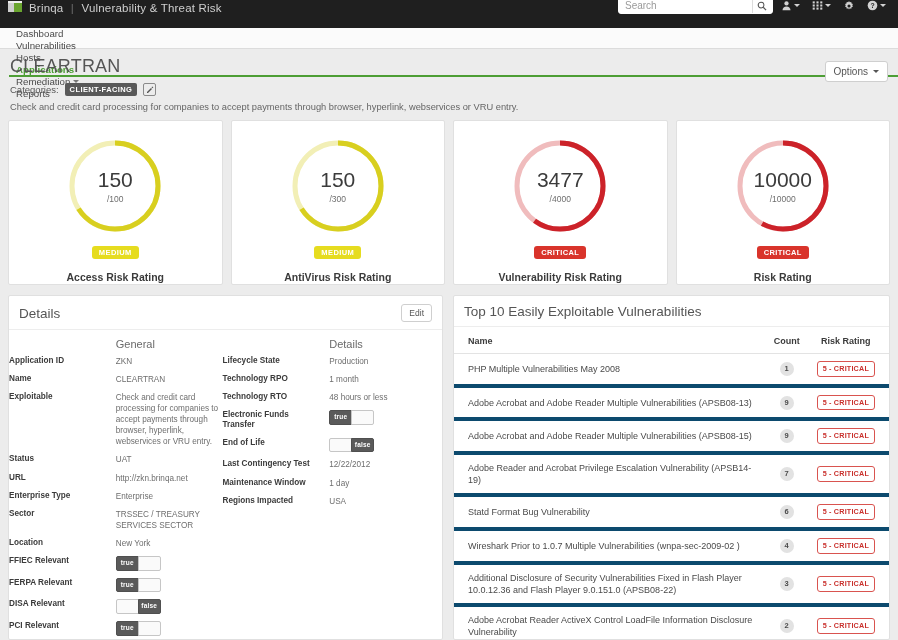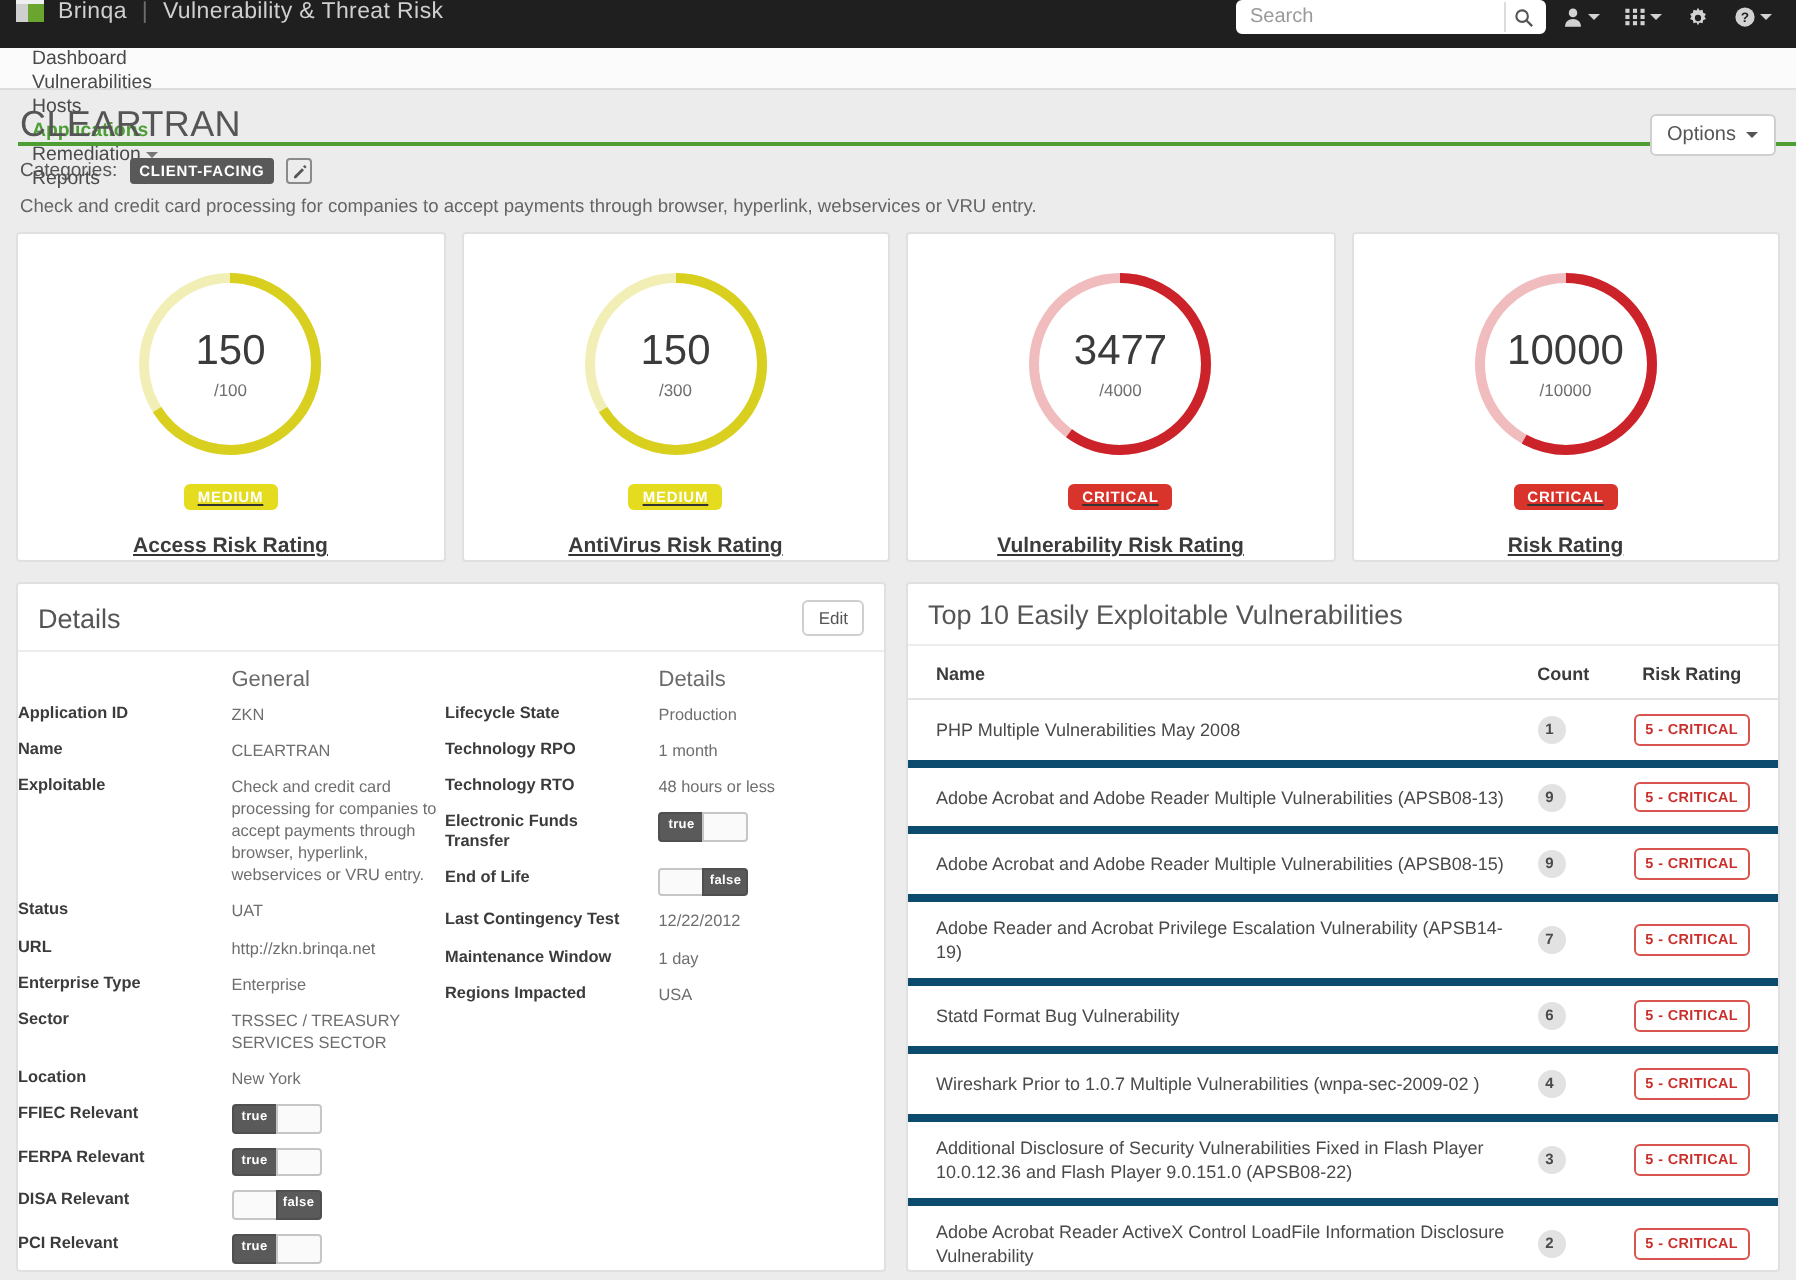--- a/index.html
+++ b/index.html
@@ -9,22 +9,22 @@
     background: #ececec;
     font-family: "Liberation Sans", sans-serif;
     font-size: 11px;
     color: #333;
     overflow: hidden;
   }
 
   
   .topbar {
     height: 24px; background: #1f1f1f;
-    display: flex; align-items: flex-start;
-    padding: 0 8px;
+    display: flex; align-items: flex-end;
+    padding: 14px 8px;
   }
   .brand-logo {
     width: 14px; height: 13px; margin-right: 7px;
     position: relative; flex: none;
   }
   .brand-logo .cube-l { position:absolute; left:0; top:2px; width:6px; height:9px; background:#cfcfcf; }
   .brand-logo .cube-r { position:absolute; left:6px; top:2px; width:8px; height:9px; background:#6aa52f; }
   .brand-logo .cube-t { position:absolute; left:0; top:0; width:14px; height:3px; background:#efefef; }
   .brand-text { color: #cfcfcf; font-size: 11.5px; letter-spacing: .2px; }
   .brand-text .sep { color: #6e6e6e; margin: 0 4px; }
@@ -87,21 +87,21 @@
   }
   .page-desc { margin-top: 6px; font-size: 9.3px; color: #656565; }
   .options-btn {
     position: absolute; right: 10px; top: 12px;
     background: #fff; border: 1px solid #cfcfcf; border-radius: 3px;
     font-size: 10px; color: #555; padding: 4px 8px;
     display: flex; align-items: center; gap: 5px; cursor: pointer;
   }
 
   
-  .cards { display: flex; gap: 8px; padding: 0 8px; text-decoration: underline; }
+  .cards { display: flex; gap: 8px; padding: 0 8px; }
   .card {
     background: #fff; border: 1px solid #e0e0e0; border-radius: 2px;
     flex: 1 1 0; height: 165px;
     display: flex; flex-direction: column; align-items: center;
     padding-top: 16px;
   }
   .gauge { position: relative; width: 98px; height: 98px; }
   .gauge svg { transform: rotate(-90deg); display: block; }
   .gauge-center {
     position: absolute; inset: 0;
@@ -165,21 +165,21 @@
   .vtable { width: 100%; border-collapse: collapse; }
   .vtable th {
     font-size: 9px; color: #3b3b3b; text-align: left; font-weight: bold;
     padding: 9px 6px 7px 6px; border-bottom: 1px solid #e3e3e3;
   }
   .vtable td {
     font-size: 9px; color: #4a4a4a; padding: 7px 6px;
     border-bottom: 4px solid #0c4a6e; vertical-align: middle; line-height: 1.35;
   }
   .vtable .col-name { padding-left: 14px; }
-  .vtable .col-count { width: 48px; }
+  .vtable .col-count { width: 48px; text-align: center; }
   .vtable .col-risk { width: 78px; text-align: center; padding-right: 14px; }
   .count-pill {
     display: inline-block; min-width: 14px; height: 14px; line-height: 14px;
     border-radius: 7px; background: #e2e2e2; color: #4a4a4a;
     font-size: 7.5px; font-weight: bold; padding: 0 4px;
   }
   .risk-pill {
     display: inline-block; border: 1px solid #d9534f; color: #c9302c;
     border-radius: 3px; font-size: 7.2px; font-weight: bold;
     letter-spacing: .2px; padding: 2px 5px; white-space: nowrap;

